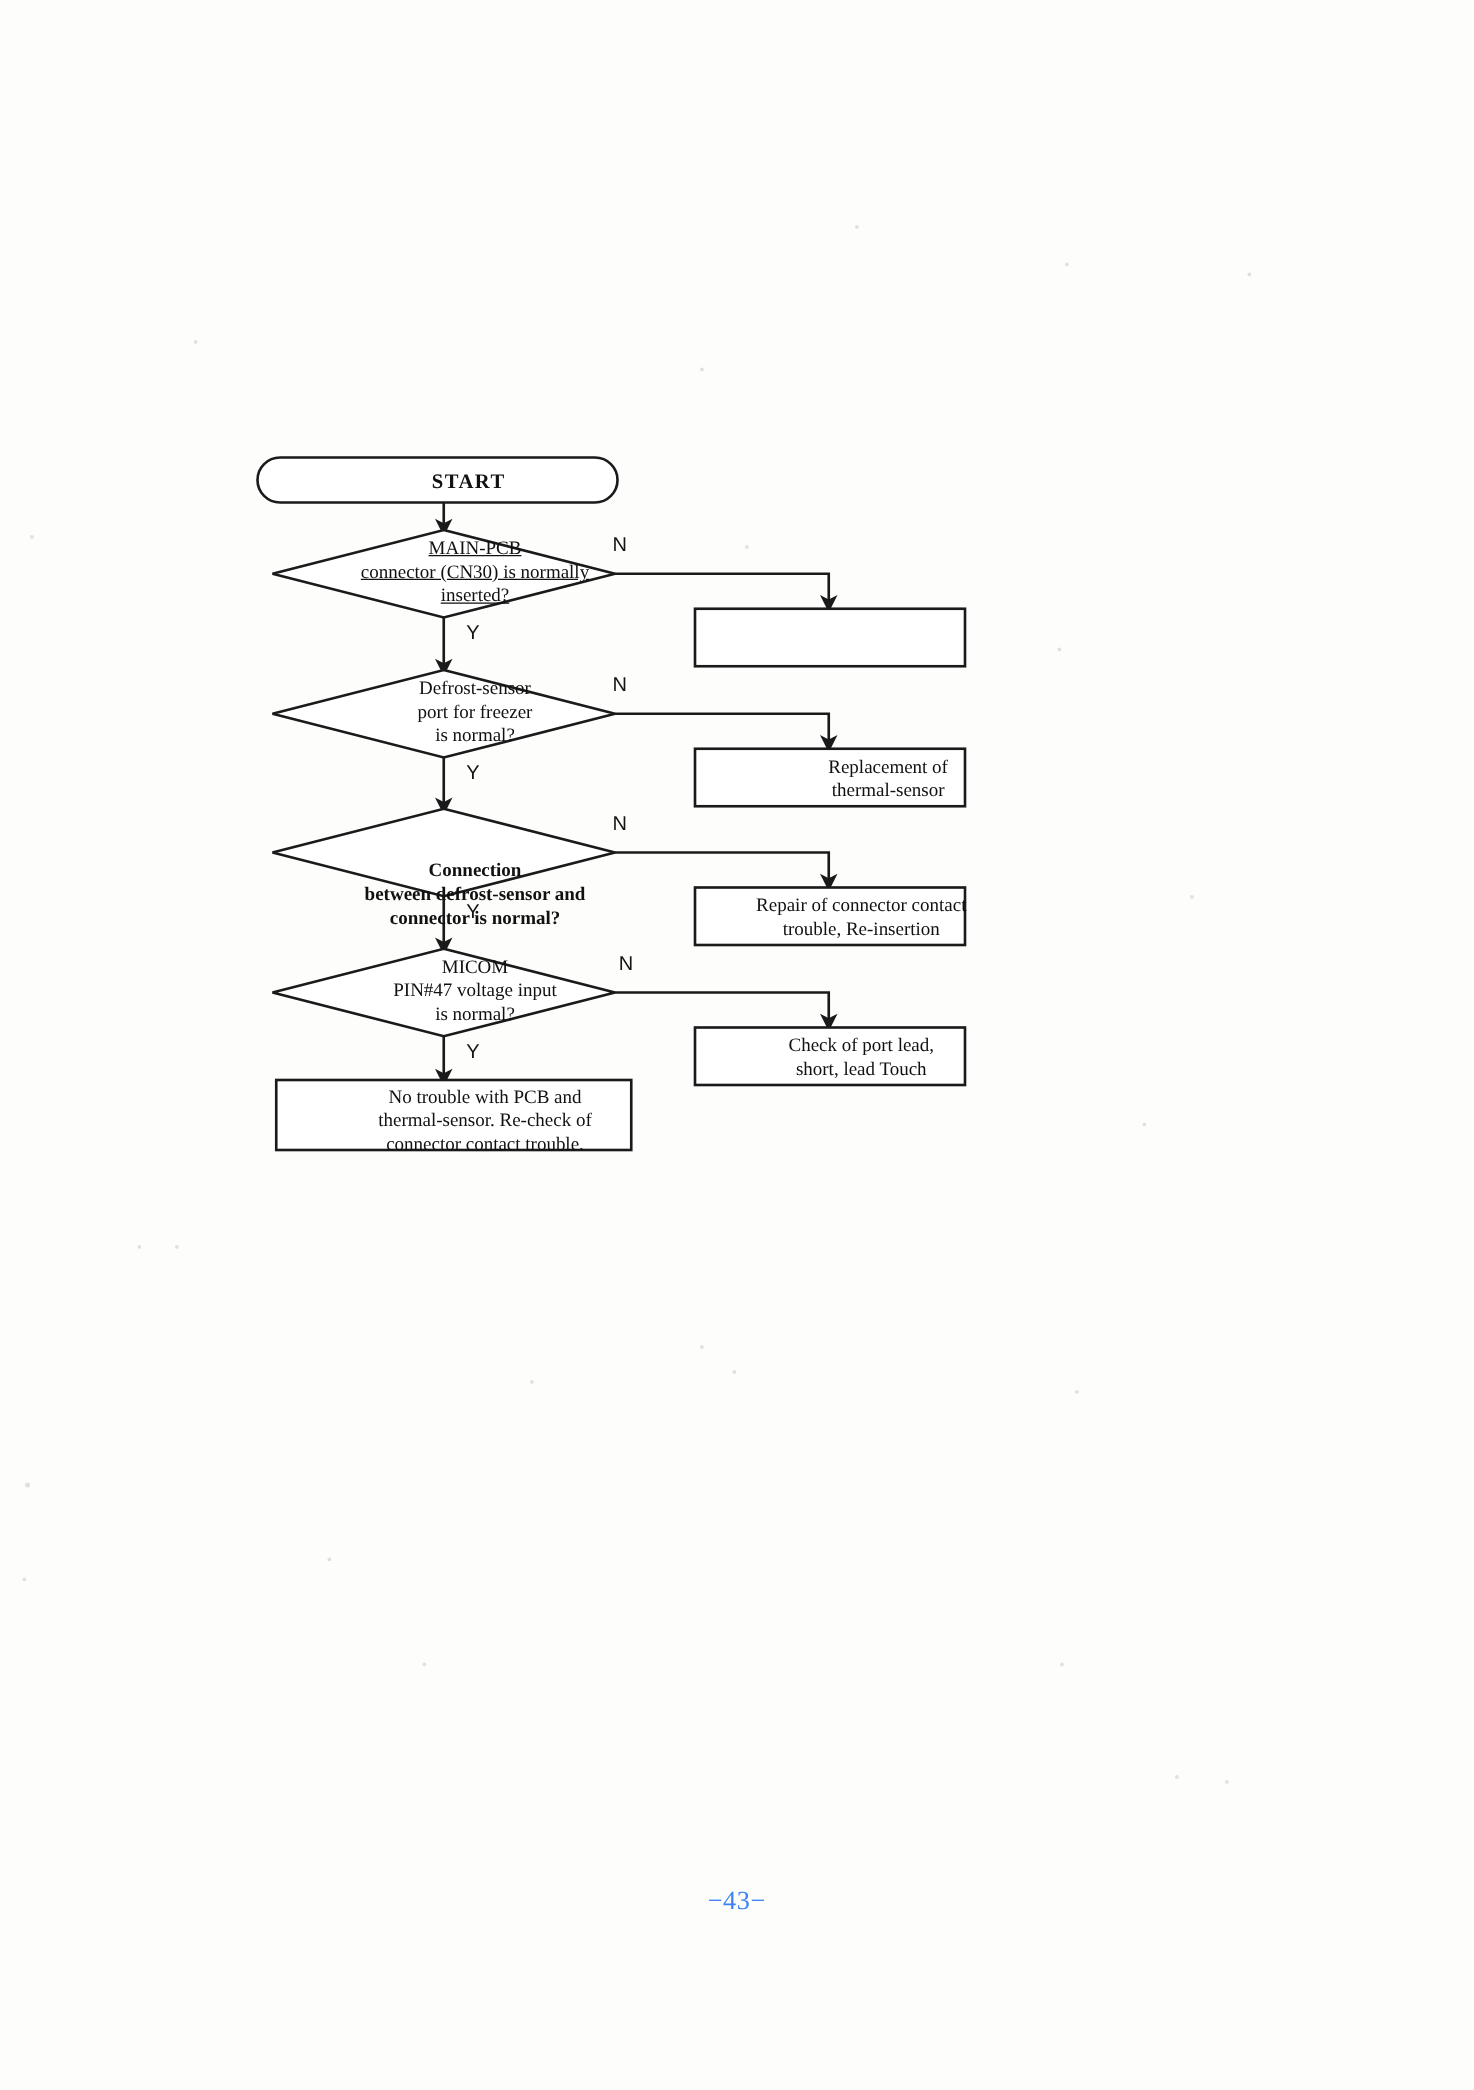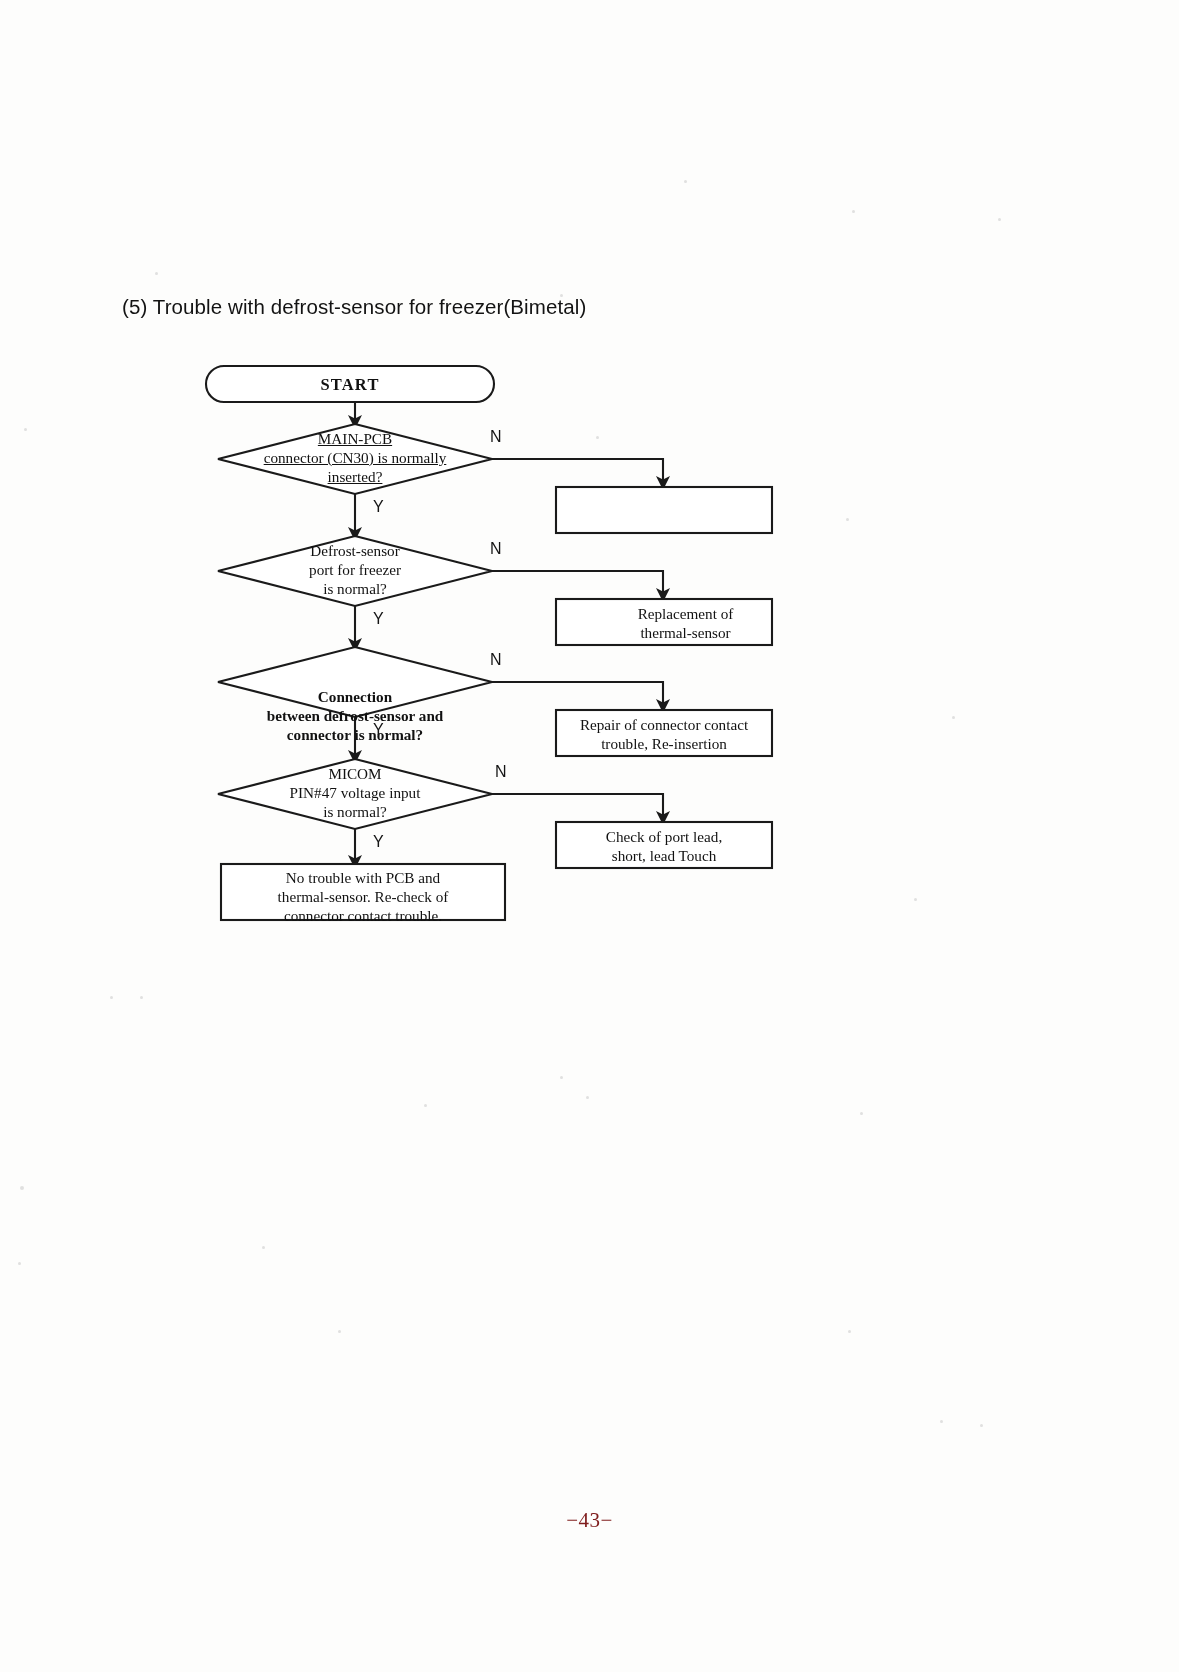--- a/index.html
+++ b/index.html
@@ -45,20 +45,21 @@
 
   
   .node-text {
     position: absolute;
     text-align: center;
     font-family: "Liberation Serif", serif;
     color: #111111;
     line-height: 1.24;
     white-space: pre-line;
     pointer-events: none;
+    padding-left: 25px;
   }
 
   .terminal-label {
     font-size: 16.5px;
     font-weight: bold;
     letter-spacing: 1.2px;
   }
 
   .decision-label { font-size: 15.2px; }
   .process-label  { font-size: 15.2px; }
@@ -72,38 +73,37 @@
 
   
   #page-number {
     position: absolute;
     left: 0;
     right: 0;
     top: 1508px;
     text-align: center;
     font-family: "Liberation Serif", serif;
     font-size: 21px;
-    color: #7f1d1d;
+    color: #3b82f6;
     letter-spacing: 0.5px;
   }
 
   
   .speckle {
     position: absolute;
     background: #c9c9c9;
     border-radius: 50%;
     opacity: .55;
   }
 </style>
 </head>
 <body>
 
 <div class="page">
 
-  <div id="section-title">(5) Trouble with defrost-sensor for freezer(Bimetal)</div>
 
   <svg id="flowchart" viewBox="0 0 1179 1672" xmlns="http://www.w3.org/2000/svg">
     <g fill="none" stroke="#1a1a1a" stroke-width="2.1" stroke-linejoin="miter">
 
       <defs>
         <marker id="arrow" viewBox="0 0 12 12" refX="6" refY="6" markerWidth="8" markerHeight="8" orient="auto-start-reverse">
           <path d="M 1 1 L 11 6 L 1 11 L 3.5 6 Z" fill="#1a1a1a" stroke="none"></path>
         </marker>
       </defs>
 

